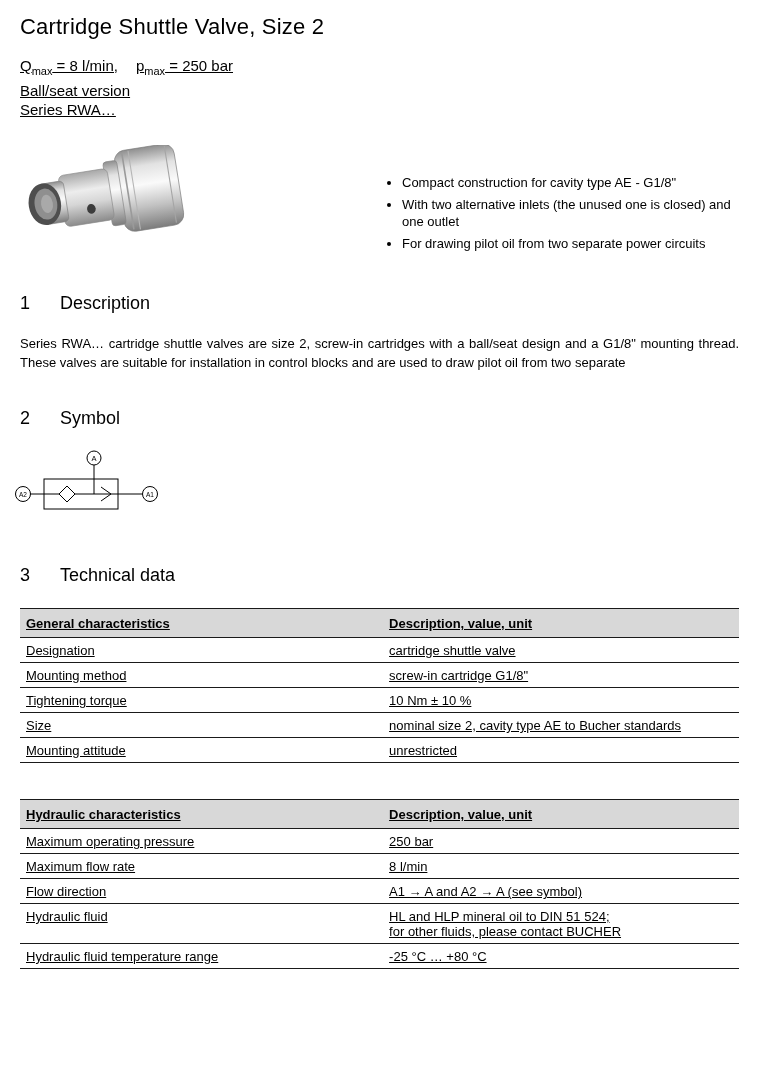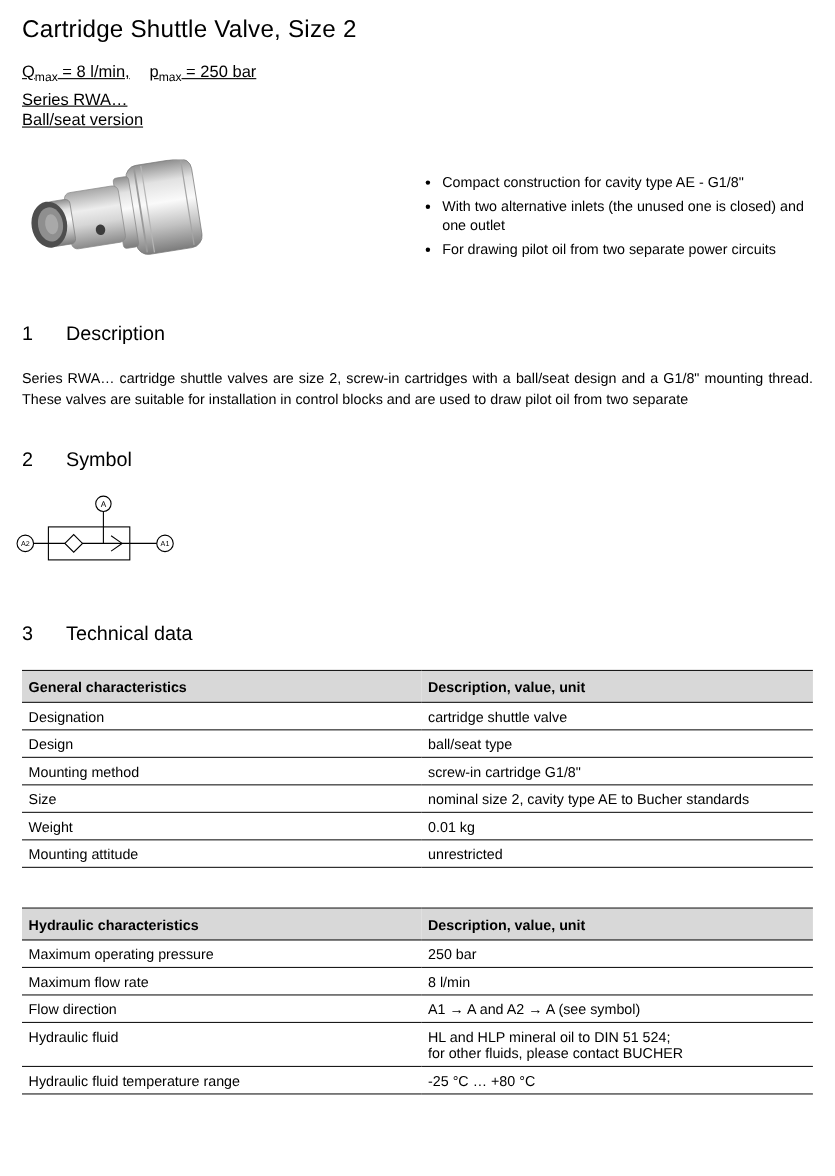--- a/index.html
+++ b/index.html
@@ -20,21 +20,21 @@
     letter-spacing: 0.2px;
   }
   .spec-block { margin-top: 2px; }
   .spec-line { font-size: 15px; line-height: 19px; text-decoration: underline; }
   .spec-line sub { font-size: 11px; }
   .p-group { margin-left: 18px; }
 
   .intro {
     display: flex;
     justify-content: space-between;
-    align-items: center;
+    align-items: flex-end;
     margin-top: 26px;
   }
   .product-photo { width: 185px; margin-left: -6px; }
   .features {
     width: 352px;
     margin: -6px 0 0 0;
     padding-left: 15px;
     font-size: 13px;
     line-height: 17px;
     list-style: disc;
@@ -58,20 +58,21 @@
   }
 
   .symbol-wrap { margin: 18px 0 0 -6px; }
 
   .table-block { margin-top: 22px; }
   .table-block.second { margin-top: 36px; }
   table.data-table {
     width: 100%;
     border-collapse: collapse;
     font-size: 13px;
+    text-decoration: underline;
   }
   table.data-table th {
     background: #d8d8d8;
     font-weight: 700;
     text-align: left;
     padding: 7px 6px 6px 6px;
     border-top: 1px solid #1a1a1a;
     border-bottom: 1px solid #1a1a1a;
   }
   table.data-table td {
@@ -86,22 +87,22 @@
 <body>
 
 <div class="page">
 
   <h1 class="doc-title">Cartridge Shuttle Valve, Size 2</h1>
 
   <div class="spec-block">
     <div class="spec-line">
       <span>Q</span><sub>max</sub><span> = 8 l/min,</span><span class="p-group">p</span><sub>max</sub><span> = 250 bar</span>
     </div>
+    <div class="spec-line">Ball/seat version</div>
     <div class="spec-line">Series RWA…</div>
-    <div class="spec-line">Ball/seat version</div>
   </div>
 
   <div class="intro">
     <svg class="product-photo" width="185" height="112" viewBox="0 0 170 104">
       <defs>
         <linearGradient id="metalCap" x1="0" y1="0" x2="0" y2="1">
           <stop offset="0" stop-color="#8f8f8f"></stop>
           <stop offset="0.22" stop-color="#e2e2e2"></stop>
           <stop offset="0.45" stop-color="#fafafa"></stop>
           <stop offset="0.72" stop-color="#c2c2c2"></stop>
@@ -184,34 +185,30 @@
           <th class="col-name">General characteristics</th>
           <th>Description, value, unit</th>
         </tr>
       </thead>
       <tbody>
         <tr>
           <td>Designation</td>
           <td>cartridge shuttle valve</td>
         </tr>
         <tr>
-          <td>Design</td>
-          <td>ball/seat type</td>
-        </tr>
-        <tr>
           <td>Mounting method</td>
           <td>screw-in cartridge G1/8"</td>
         </tr>
         <tr>
+          <td>Tightening torque</td>
+          <td>10 Nm ± 10 %</td>
+        </tr>
+        <tr>
           <td>Size</td>
           <td>nominal size 2, cavity type AE to Bucher standards</td>
-        </tr>
-        <tr>
-          <td>Weight</td>
-          <td>0.01 kg</td>
         </tr>
         <tr>
           <td>Mounting attitude</td>
           <td>unrestricted</td>
         </tr>
       </tbody>
     </table>
   </div>
 
   <div class="table-block second">

